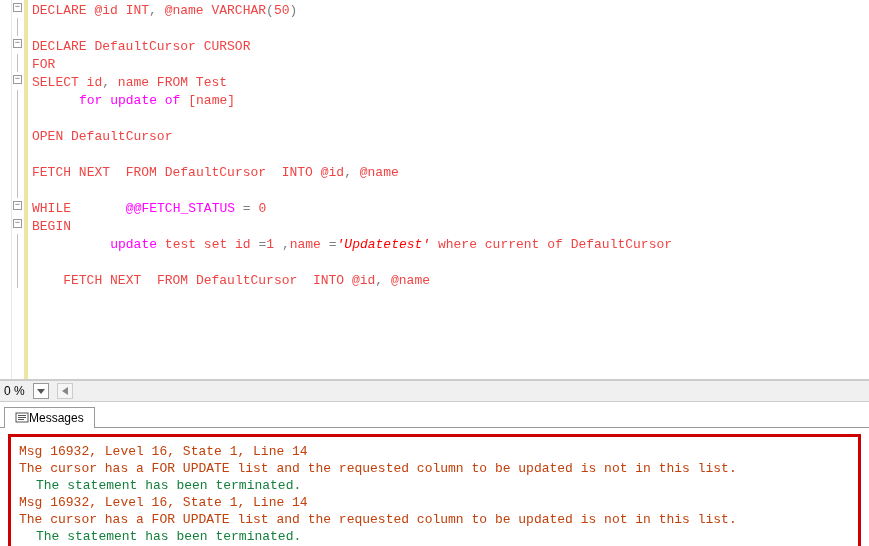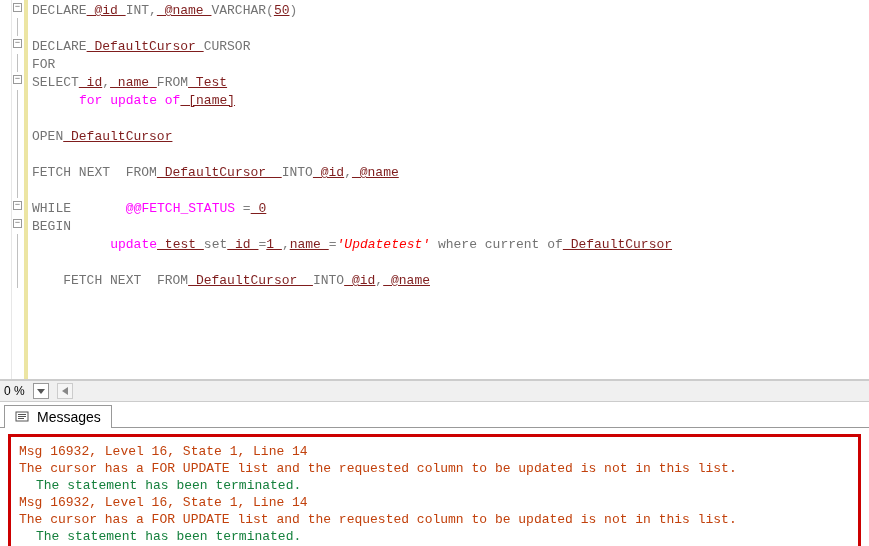--- a/index.html
+++ b/index.html
@@ -5,31 +5,31 @@
     * { margin: 0; padding: 0; box-sizing: border-box; }
     body { font-family: Consolas, 'Courier New', monospace; font-size: 13px; background: #fff; width: 869px; height: 546px; overflow: hidden; }
     .editor-pane { display: flex; height: 380px; border-bottom: 1px solid #ccc; }
     .margin-col { width: 12px; background: #fff; border-right: 1px solid #e7e7e7; display: flex; flex-direction: column; }
     .outline-col { width: 12px; background: #fff; display: flex; flex-direction: column; }
     .outline-box { width: 9px; height: 9px; border: 1px solid #999; color: #666; font-size: 9px; line-height: 7px; text-align: center; margin-left: 1px; margin-top: 3px; cursor: pointer; }
     .outline-line { width: 1px; height: 18px; background: #c0c0c0; margin-left: 5px; }
     .change-bar { width: 4px; background: #ece5a3; }
     .code-area { flex: 1; padding: 2px 4px; line-height: 18px; white-space: pre; overflow: hidden; }
     .code-line { height: 18px; }
-    .kw-blue { color: #737373; }
+    .kw-blue { color: #ef4444; }
     .kw-magenta { color: #ff00ff; margin-left: 47px; }
     .kw-gray { color: #808080; }
-    .kw-black { color: #7f1d1d; text-decoration: underline; }
+    .kw-black { color: #ef4444; }
     .str-red { color: #ff0000; font-style: italic; }
     .footer-bar { height: 22px; background: #f0f0f0; border-top: 1px solid #ccc; border-bottom: 1px solid #ccc; display: flex; align-items: center; font-family: 'Segoe UI', Tahoma, sans-serif; font-size: 12px; }
     .zoom { padding: 0 4px; }
     .dropdown-btn { width: 16px; height: 16px; border: 1px solid #999; background: #fff; display: flex; align-items: center; justify-content: center; margin-left: 4px; cursor: pointer; }
     .scroll-left { width: 16px; height: 16px; border: 1px solid #ccc; background: #f5f5f5; margin-left: 8px; display: flex; align-items: center; justify-content: center; cursor: pointer; }
     .tabs-bar { height: 26px; padding-left: 4px; display: flex; align-items: flex-end; border-bottom: 1px solid #999; background:#fff; font-family: 'Segoe UI', Tahoma, sans-serif; }
-    .tab { border: 1px solid #999; border-bottom: none; padding: 3px 10px; font-size: 14px; display: flex; align-items: center; gap: 8px; background: #fff; cursor: pointer; position: relative; top: 1px; }
+    .tab { border: 1px solid #999; border-bottom: none; padding: 3px 10px; font-size: 12px; display: flex; align-items: center; gap: 0; background: #fff; cursor: pointer; position: relative; top: 1px; }
     .tab-icon { width: 14px; height: 14px; }
     .messages-pane { padding: 6px 8px; }
     .error-box { border: 3px solid #cc0000; padding: 6px 8px 8px 8px; font-family: Consolas, 'Courier New', monospace; font-size: 13px; line-height: 17px; }
     .err-red { color: #c2410c; }
     .err-black { color: #15803d; margin-left: 17px; }
   </style>
 </head>
 <body>
 
 <div class="editor-pane">

